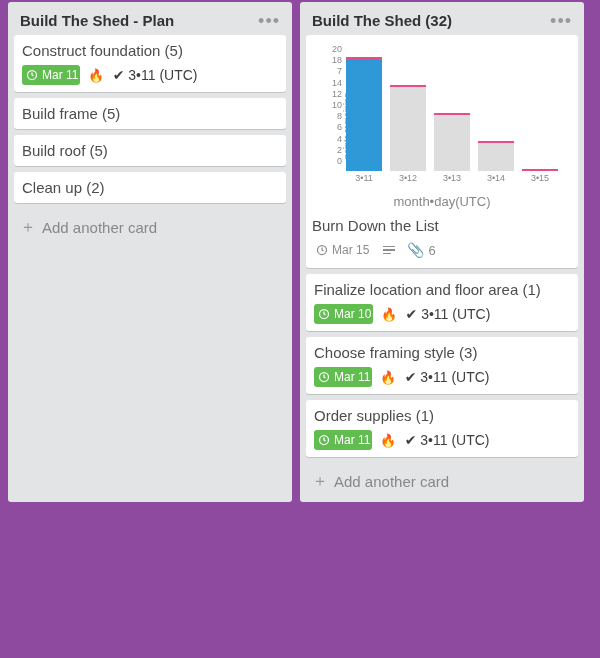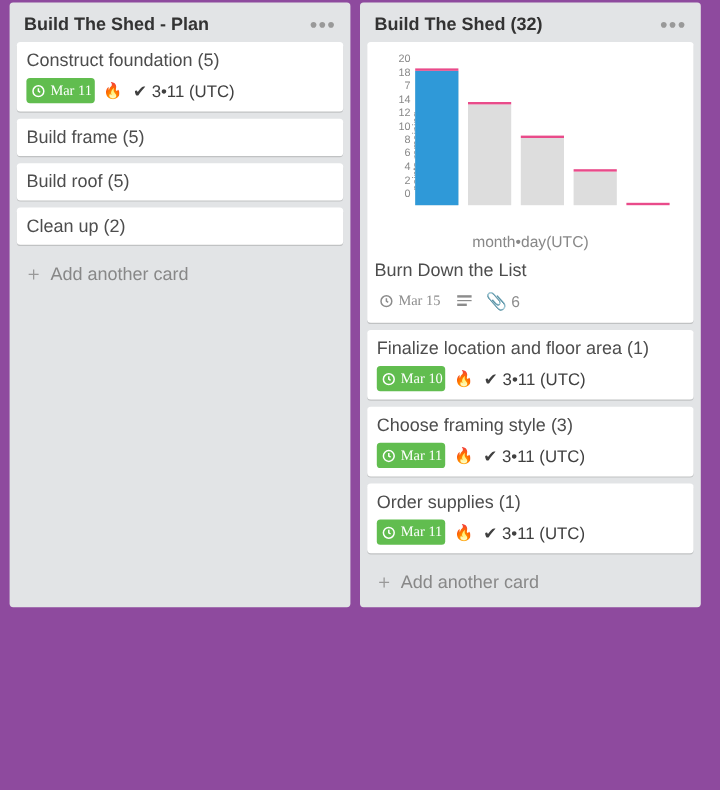--- a/index.html
+++ b/index.html
@@ -66,21 +66,20 @@
   .date-badge {
     background: #61bd4f;
     color: #fff;
     border-radius: 3px;
     padding: 3px 2px 3px 4px;
     font-size: 12px;
     display: inline-flex;
     align-items: center;
     gap: 4px;
     font-weight: 500;
-    font-family: Liberation Serif, serif;
   }
   .date-badge.plain {
     background: transparent;
     color: #8c8c8c;
   }
   .clock-svg { width:12px; height:12px; display:inline-block; }
   .fire { color: #e09952; font-size: 13px; }
   .done-text {
     color: #404040;
     font-size: 14px;
@@ -237,20 +236,27 @@
               <div class="bar-slot">
                 <div class="bar-ideal" style="height: 25%;"></div>
                 <div class="ideal-top" style="bottom: 25%;"></div>
               </div>
               <div class="bar-slot">
                 <div class="bar-ideal" style="height: 0%;"></div>
                 <div class="ideal-top" style="bottom: 0%;"></div>
               </div>
             </div>
         </div>
+        <div class="x-ticks" id="xticks">
+            <div class="x-tick">3•11</div>
+            <div class="x-tick">3•12</div>
+            <div class="x-tick">3•13</div>
+            <div class="x-tick">3•14</div>
+            <div class="x-tick">3•15</div>
+          </div>
         <div class="x-axis-label">month•day(UTC)</div>
       </div>
       <div class="card-title">Burn Down the List</div>
       <div class="badge-row2">
         <span class="date-badge plain">
           <svg class="clock-svg" viewBox="0 0 24 24" fill="none" stroke="#8c8c8c" stroke-width="2.5">
               <circle cx="12" cy="12" r="9"></circle>
               <path d="M12 7v5l3 2"></path>
             </svg>
           <span>Mar 15</span>

